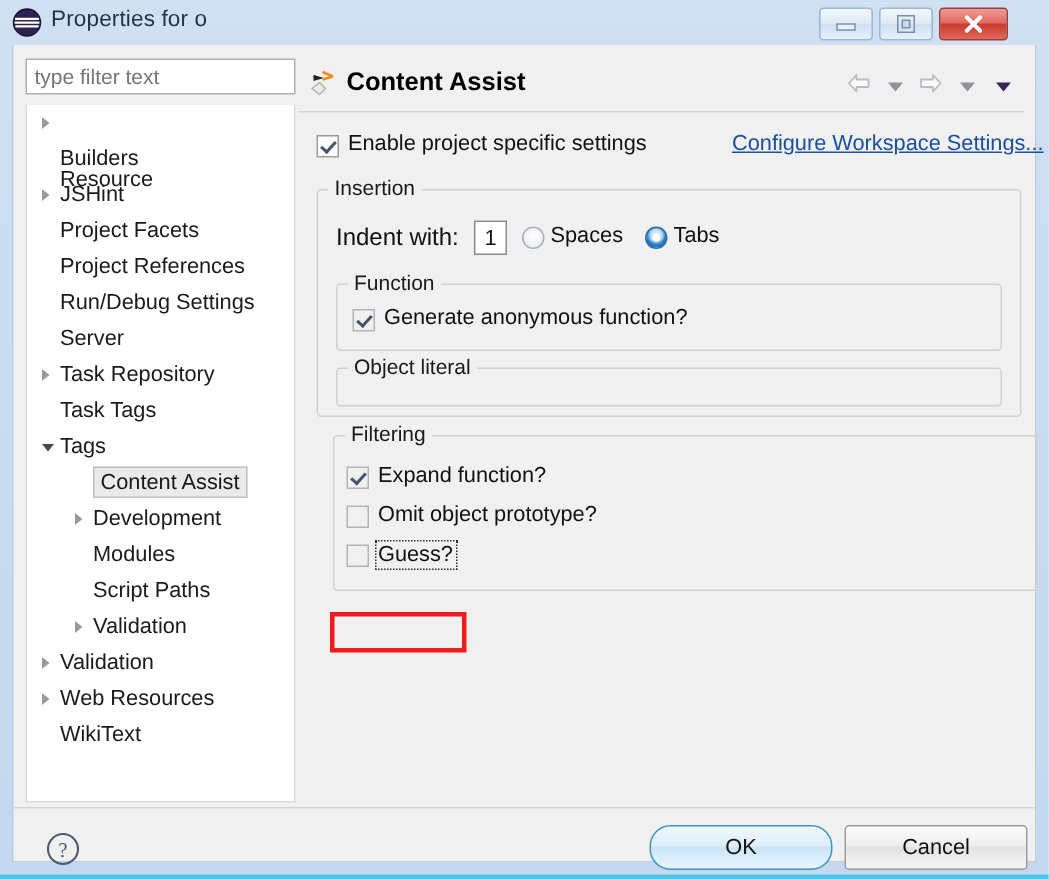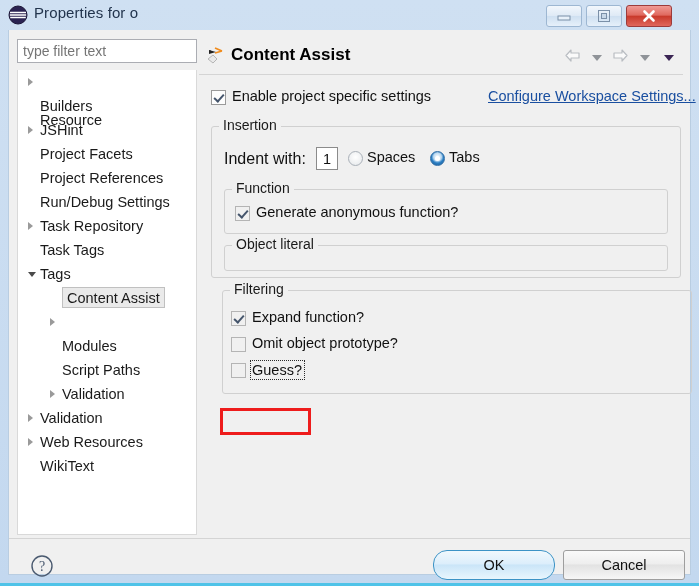--- a/index.html
+++ b/index.html
@@ -253,35 +253,39 @@
         <div class="tree-item">
           <span class="lbl" style="left: 22px;">Project Facets</span>
         </div>
         <div class="tree-item">
           <span class="lbl" style="left: 22px;">Project References</span>
         </div>
         <div class="tree-item">
           <span class="lbl" style="left: 22px;">Run/Debug Settings</span>
         </div>
         <div class="tree-item">
+          <span class="lbl" style="left: 22px;">Server</span>
+        </div>
+        <div class="tree-item">
           <span class="arrow collapsed" style="left: 10px;"></span>
           <span class="lbl" style="left: 22px;">Task Repository</span>
         </div>
         <div class="tree-item">
           <span class="lbl" style="left: 22px;">Task Tags</span>
         </div>
         <div class="tree-item">
           <span class="arrow expanded" style="left: 10px;"></span>
           <span class="lbl" style="left: 22px;">Tags</span>
         </div>
         <div class="tree-item selected">
           <span class="lbl" style="left: 44px;">Content Assist</span>
         </div>
         <div class="tree-item">
           <span class="arrow collapsed" style="left: 32px;"></span>
+          <span class="lbl" style="left: 44px;">Development</span>
         </div>
         <div class="tree-item">
           <span class="lbl" style="left: 44px;">Modules</span>
         </div>
         <div class="tree-item">
           <span class="lbl" style="left: 44px;">Script Paths</span>
         </div>
         <div class="tree-item">
           <span class="arrow collapsed" style="left: 32px;"></span>
           <span class="lbl" style="left: 44px;">Validation</span>

